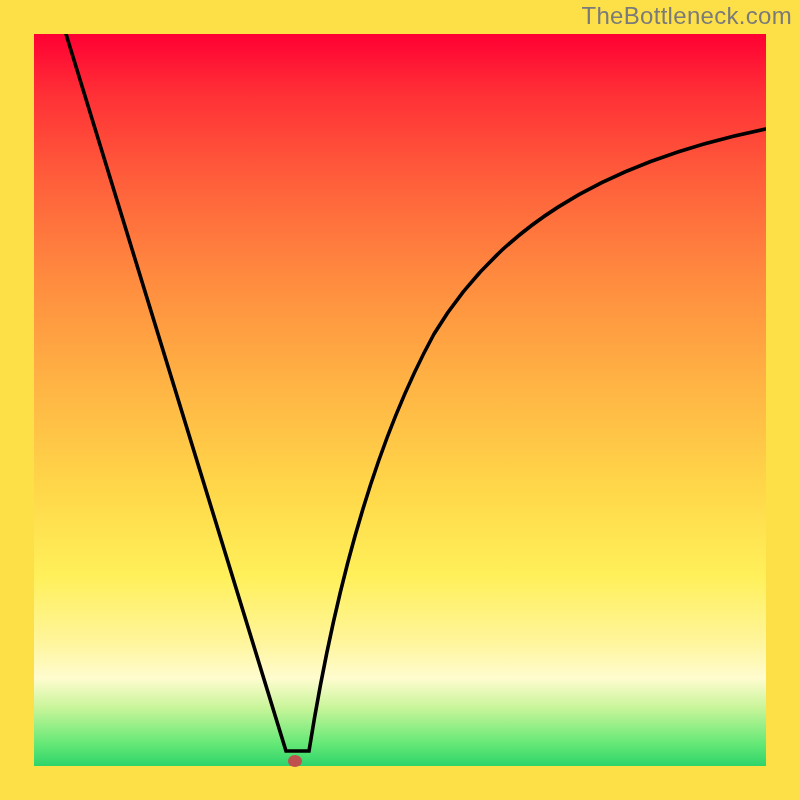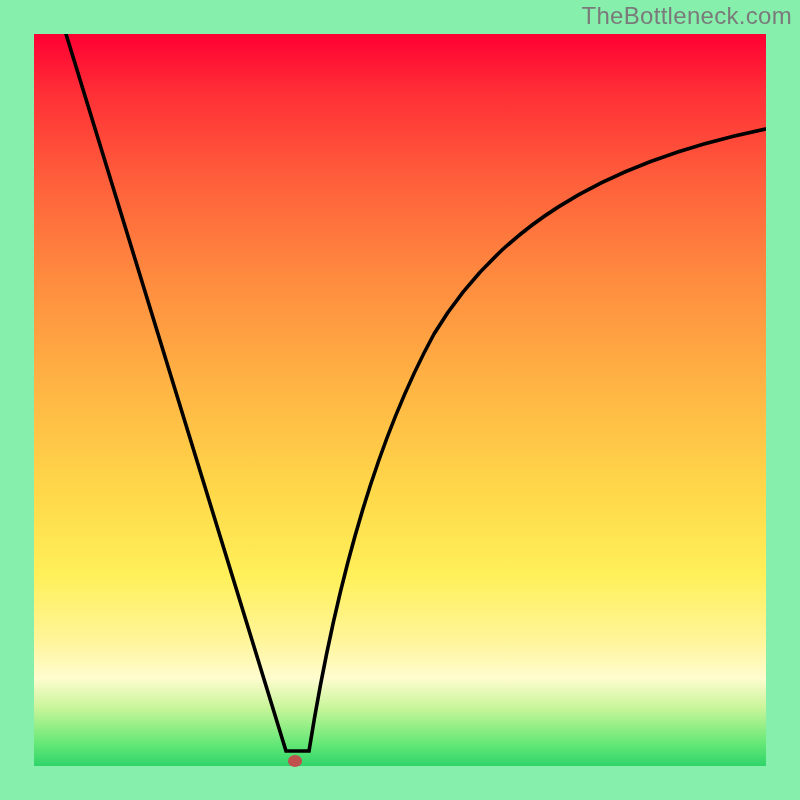--- a/index.html
+++ b/index.html
@@ -8,21 +8,21 @@
     width: 800px;
     height: 800px;
     overflow: hidden;
     background: #ffffff;
     font-family: Arial, Helvetica, sans-serif;
   }
   .frame {
     position: relative;
     width: 800px;
     height: 800px;
-    background: #86efac;
+    background: #fde047;
   }
   .watermark {
     position: absolute;
     top: 2px;
     right: 8px;
     color: #7a7a7a;
     font-size: 24px;
     font-weight: 400;
     letter-spacing: 0.3px;
     z-index: 10;

